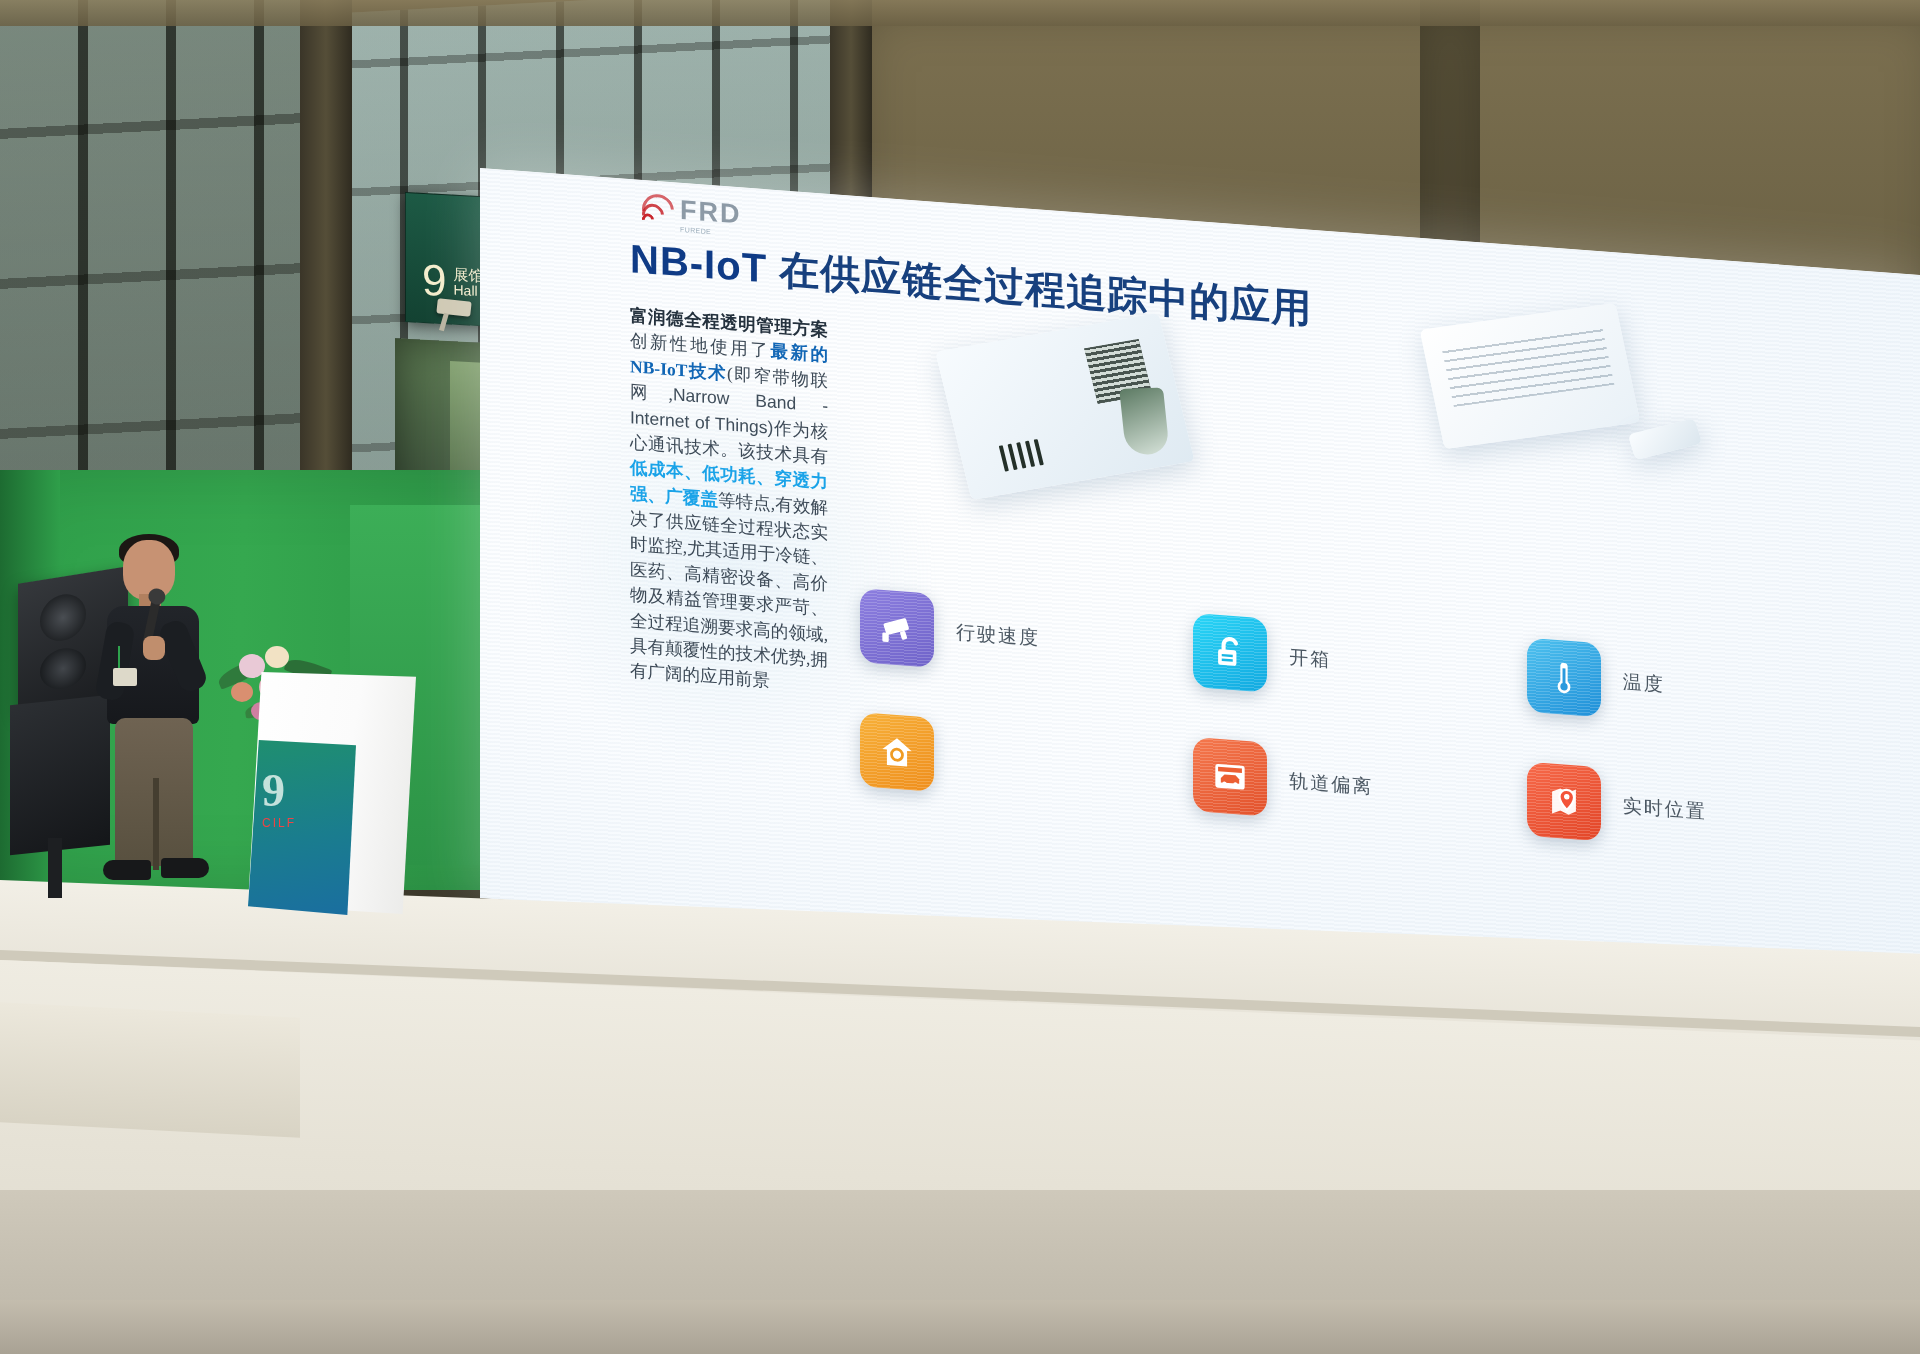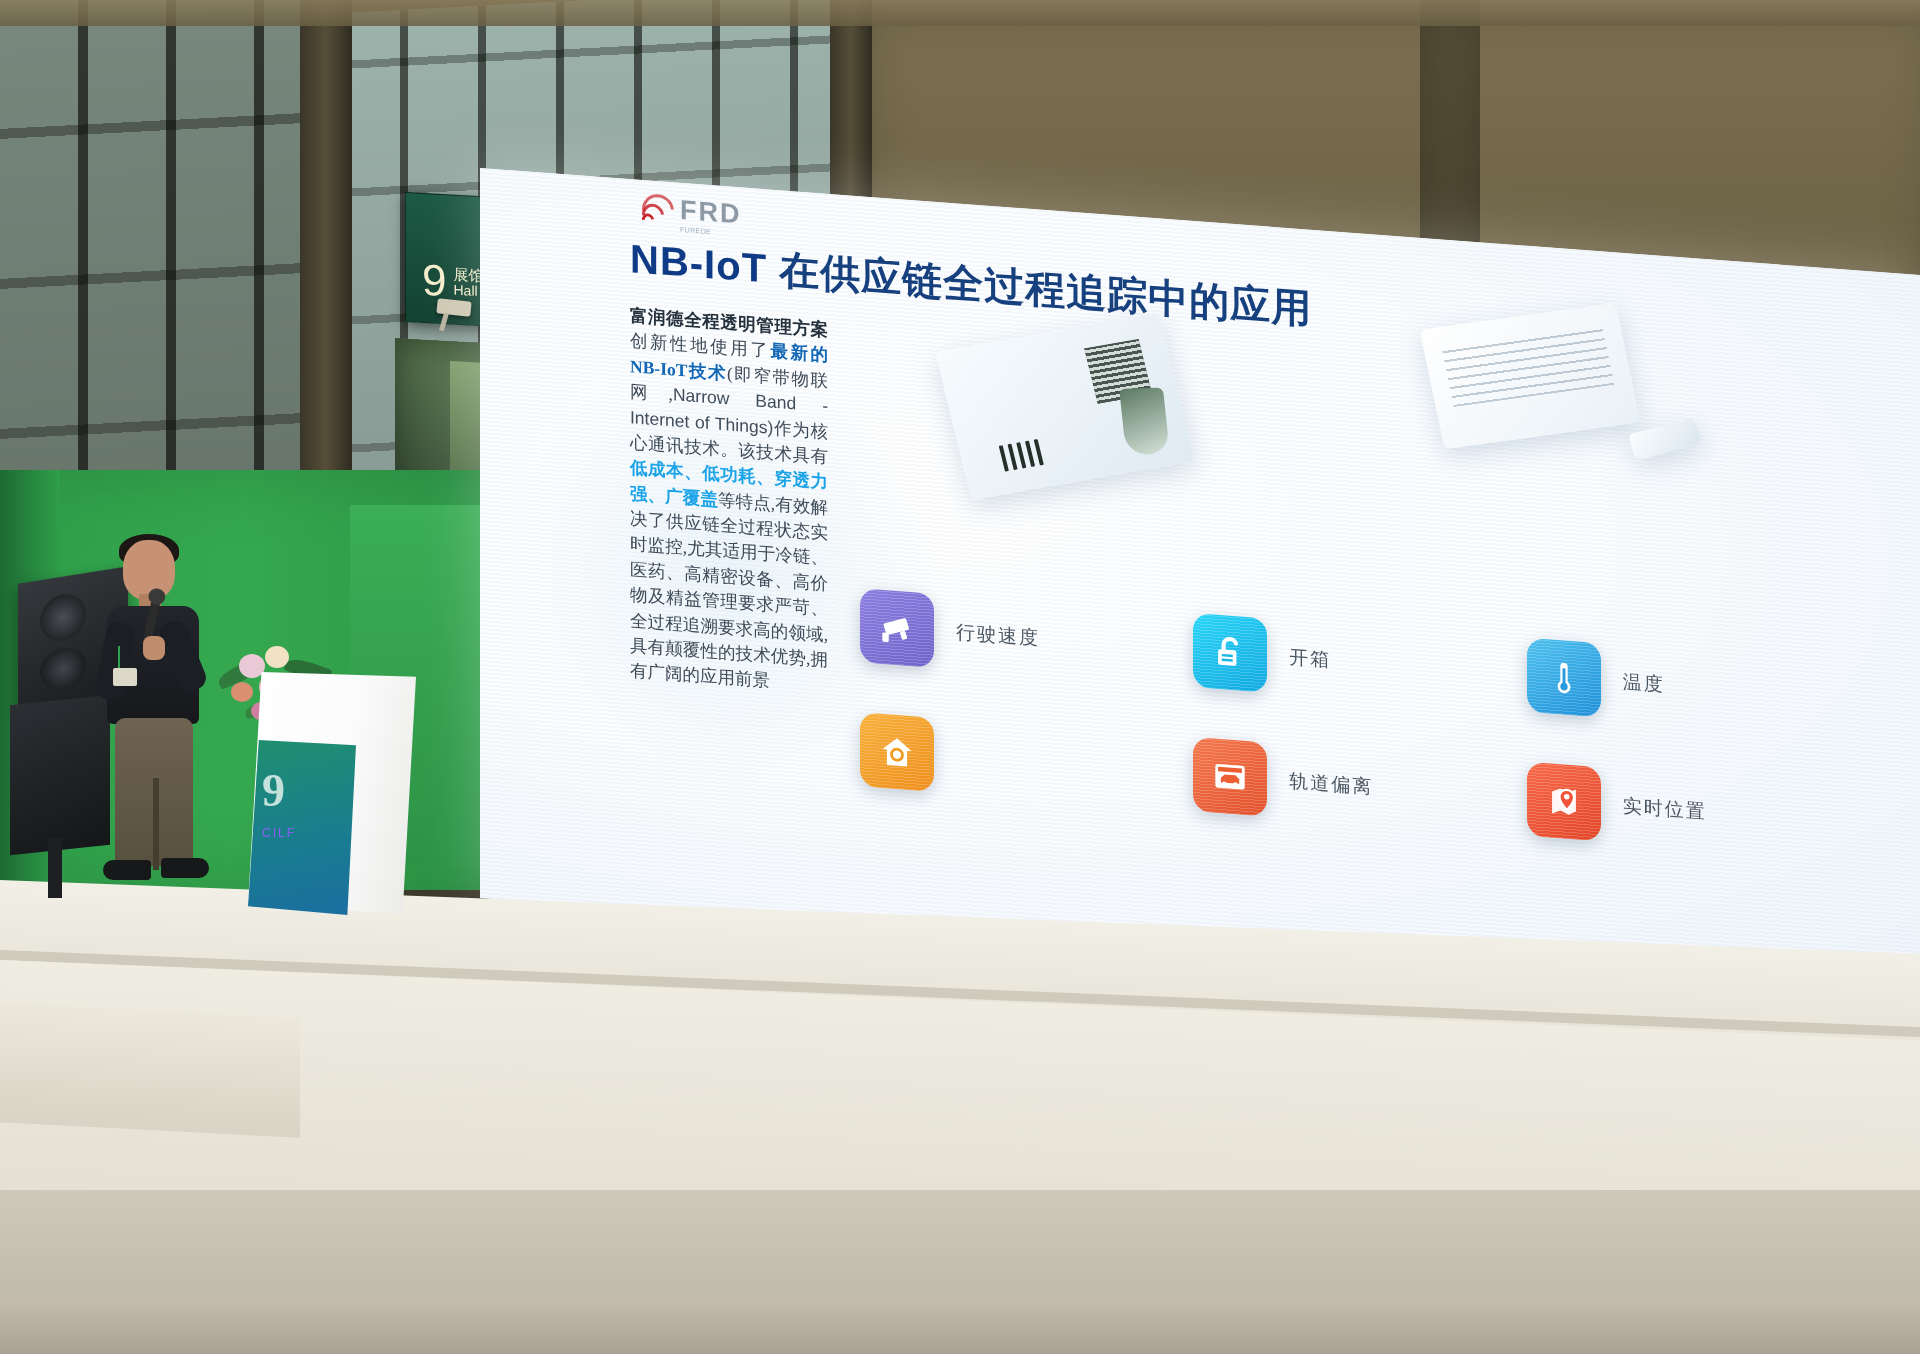--- a/index.html
+++ b/index.html
@@ -316,21 +316,21 @@
     clip-path:polygon(8% 0%, 100% 2%, 92% 100%, 0% 96%);
     box-shadow:0 10px 30px rgba(0,0,0,.18);
   }
   .podium-green {
     position:absolute; left:248px; top:740px; width:108px; height:175px;
     background:linear-gradient(170deg,#1f8f6f 0%,#1a7d8e 55%,#1a6ea0 100%);
     clip-path:polygon(10% 0%, 100% 3%, 92% 100%, 0% 95%);
   }
   .podium-logo { position:absolute; left:262px; top:768px; width:84px; height:70px; color:#cfe7e0;}
   .pl-num { font-size:46px; font-weight:bold; line-height:1; color:#d7ece6; opacity:.9; font-family:"Liberation Serif",serif;}
-  .pl-txt { font-size:12px; letter-spacing:2px; color:#8b5cf6; margin-top:12px;}
+  .pl-txt { font-size:12px; letter-spacing:2px; color:#ef4444; margin-top:2px;}
 
   .riser { position:absolute; left:0; top:1010px; width:300px; height:120px;
     background:linear-gradient(180deg,#ece8dc,#d8d3c4); transform:skewY(3deg); }
 </style>
 </head>
 <body>
 
 <div id="scene">
 
   <div class="hall-bg"></div>

